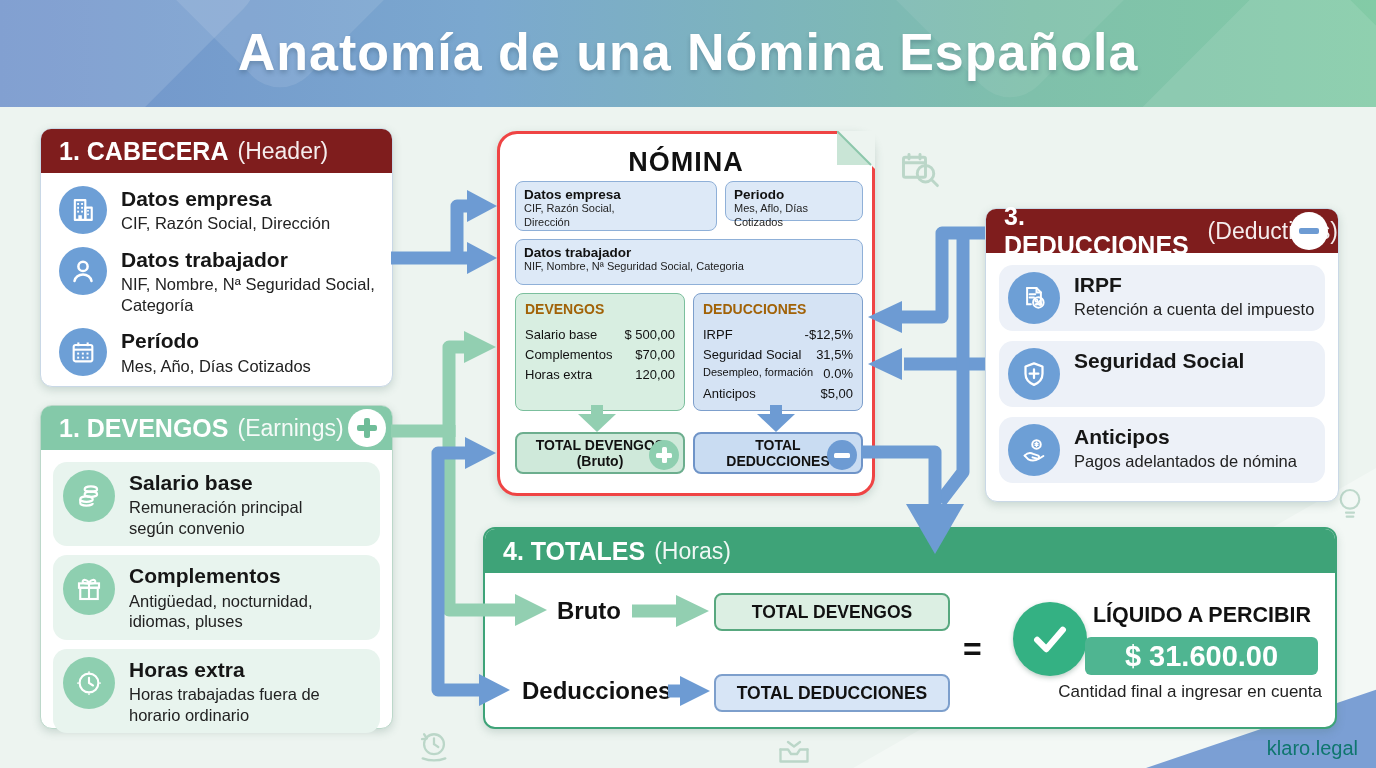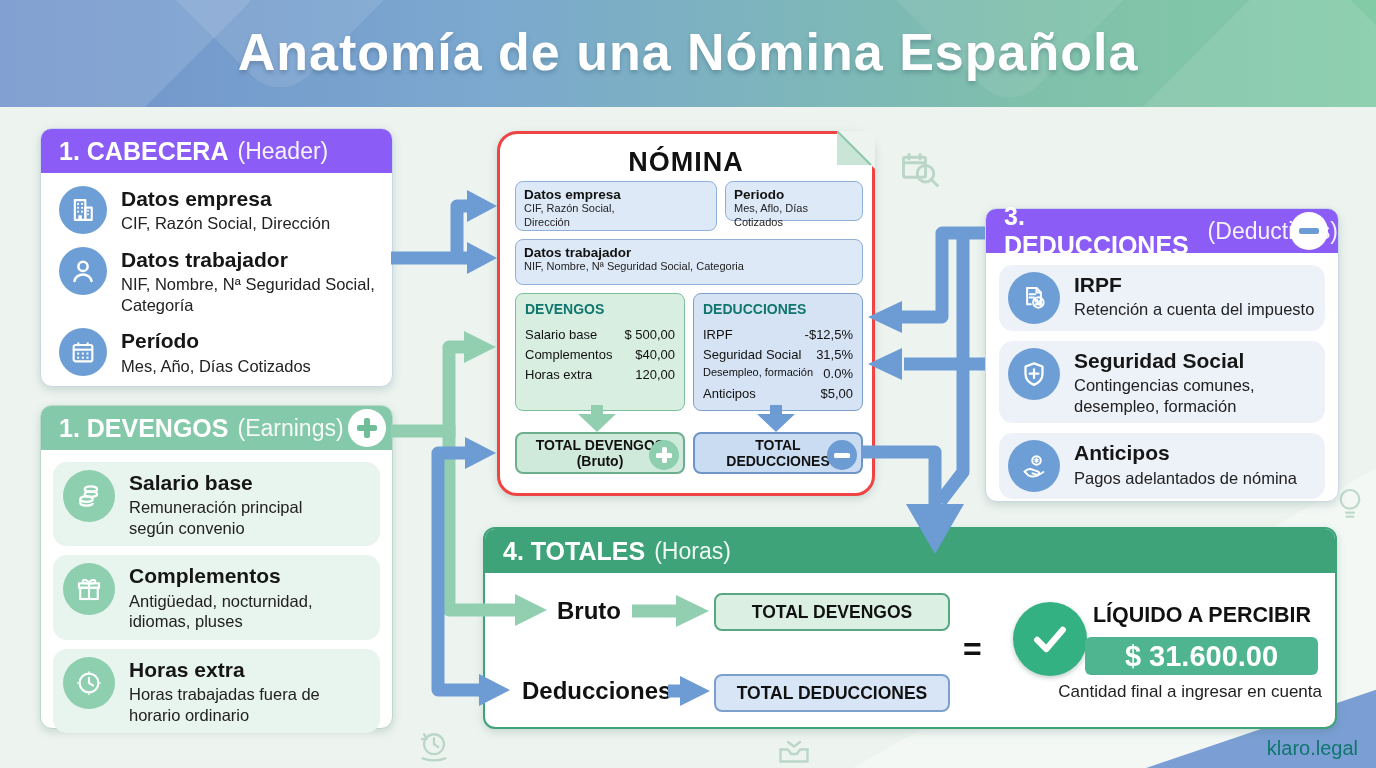--- a/index.html
+++ b/index.html
@@ -27,21 +27,21 @@
   .wm{position:absolute;opacity:0.55;}
   .wm svg{stroke:#93bfa9;fill:none;stroke-width:1.6;stroke-linecap:round;stroke-linejoin:round;}
 
   
   .card{position:absolute;background:#ffffff;border-radius:12px;
     box-shadow:0 3px 8px rgba(70,110,95,0.22);}
   .card-header{position:absolute;left:0;top:0;width:100%;height:44px;border-radius:10px 10px 0 0;
     color:#fff;display:flex;align-items:center;box-sizing:border-box;padding-left:18px;}
   .hdr-strong{font-weight:bold;font-size:25px;}
   .hdr-light{font-size:23px;margin-left:9px;opacity:0.92;}
-  .hdr-blue{background:#8b5cf6;}
+  .hdr-blue{background:#7f1d1d;}
   .hdr-green{background:#84c9a9;}
   .hdr-darkgreen{background:#3ea378;}
 
   .badge{position:absolute;top:3px;width:38px;height:38px;border-radius:50%;background:#ffffff;
     display:flex;align-items:center;justify-content:center;}
   .badge .bar{position:absolute;background:currentColor;border-radius:2px;}
   .bar-h{width:20px;height:6px;}
   .bar-v{width:6px;height:20px;}
 
   
@@ -73,21 +73,21 @@
   #doc{left:497px;top:131px;width:378px;height:365px;border:3px solid #ef4444;border-radius:20px;box-sizing:border-box;}
   .doc-title{position:absolute;left:0;top:13px;width:100%;text-align:center;
     font-weight:bold;font-size:27px;color:#111;letter-spacing:1px;}
   .doc-box{position:absolute;background:#dde9f7;border:1.5px solid #8fb0d8;border-radius:8px;
     box-sizing:border-box;padding:5px 8px;}
   .doc-box-title{font-weight:bold;font-size:13.5px;color:#111;}
   .doc-box-desc{font-size:11px;color:#222;line-height:1.25;}
   .doc-col{position:absolute;border-radius:8px;box-sizing:border-box;padding:7px 9px;}
   .col-green{background:#d8eee1;border:1.5px solid #7bbf9d;}
   .col-blue{background:#d5e3f4;border:1.5px solid #7d9fcc;}
-  .doc-col-header{font-weight:bold;font-size:14px;color:#0f766e;margin-bottom:8px;}
+  .doc-col-header{font-weight:bold;font-size:14px;color:#a16207;margin-bottom:8px;}
   .doc-row{display:flex;justify-content:space-between;font-size:13px;color:#111;line-height:1.55;}
   .doc-row .val{font-weight:normal;}
   #doc-col-ded .doc-row{line-height:1.5;}
   #doc-col-ded .doc-row:nth-child(4) .lbl{font-size:11px;}
   .doc-total{position:absolute;border-radius:8px;box-sizing:border-box;display:flex;
     align-items:center;justify-content:center;text-align:center;font-weight:bold;font-size:14px;color:#111;line-height:1.15;}
   .tot-green{background:#cfe9da;border:2px solid #6cae8e;}
   .tot-blue{background:#c9dcf2;border:2px solid #6f94c8;}
   .mini-badge{position:absolute;width:30px;height:30px;border-radius:50%;display:flex;align-items:center;justify-content:center;}
   .mini-badge .bar{position:absolute;background:#fff;border-radius:1.5px;}
@@ -329,21 +329,20 @@
       </div>
       <div class="item-row">
         <div class="icon-circle ic-blue">
           <svg width="30" height="30" viewBox="0 0 24 24" fill="none" stroke="#fff" stroke-width="1.8" stroke-linejoin="round">
               <path d="M12 3.5 L18.8 6 V11.8 c0 4.6-3.1 7.3-6.8 8.9 C8.3 19.1 5.2 16.4 5.2 11.8 V6 Z"></path>
               <path d="M12 8.2 v7 M8.5 11.7 h7" stroke-linecap="round"></path>
             </svg>
         </div>
         <div style="max-width:262px;">
           <div class="item-title">Seguridad Social</div>
-          <div class="item-desc">Contingencias comunes, desempleo, formación</div>
         </div>
       </div>
       <div class="item-row">
         <div class="icon-circle ic-blue">
           <svg width="30" height="30" viewBox="0 0 24 24" fill="none" stroke="#fff" stroke-width="1.6" stroke-linecap="round">
               <circle cx="14" cy="7.5" r="3.4"></circle>
               <path d="M14 5.8 v3.4 M12.8 6.8 h2.4 M12.8 8.2 h2.4" stroke-width="1.1"></path>
               <path d="M4.5 16.5 q3.2-3.2 6.8-1.4 l3.6 1.2 q1.6 .6 1 1.9 q-.5 1-1.9 .6 l-3.2-.9"></path>
               <path d="M4.5 16.5 L7.5 19.5 q4 2 8.5 -0.5 l3.5-2.2"></path>
             </svg>
@@ -378,21 +377,21 @@
     </div>
 
     <div class="doc-col col-green" style="left:15px;top:159px;width:170px;height:118px;">
       <div class="doc-col-header">DEVENGOS</div>
       <div class="doc-row">
           <span class="lbl">Salario base</span>
           <span class="val">$ 500,00</span>
         </div>
       <div class="doc-row">
           <span class="lbl">Complementos</span>
-          <span class="val">$40,00</span>
+          <span class="val">$70,00</span>
         </div>
       <div class="doc-row">
           <span class="lbl">Horas extra</span>
           <span class="val">120,00</span>
         </div>
     </div>
     <div class="doc-col col-blue" id="doc-col-ded" style="left:193px;top:159px;width:170px;height:118px;">
       <div class="doc-col-header">DEDUCCIONES</div>
       <div class="doc-row">
           <span class="lbl">IRPF</span>

